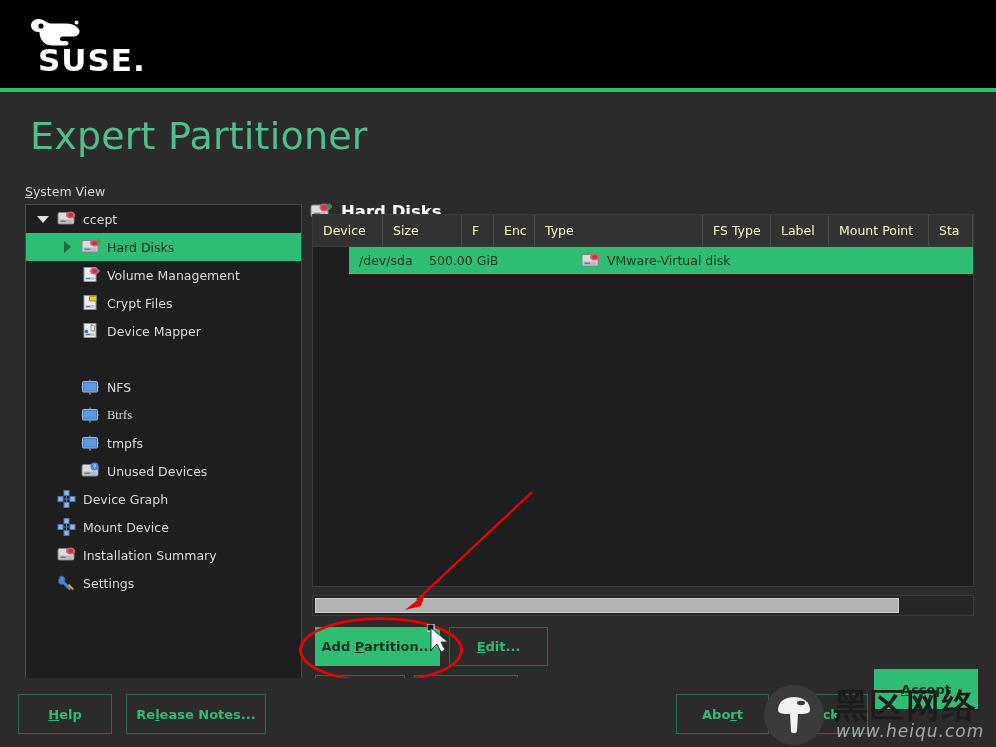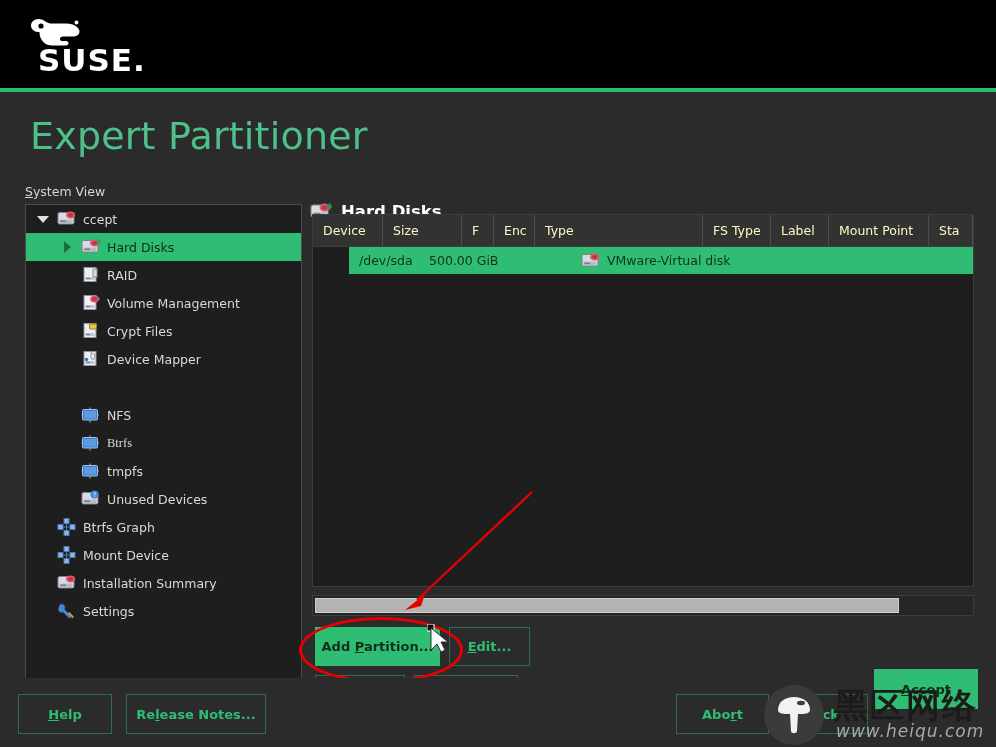--- a/index.html
+++ b/index.html
@@ -185,21 +185,21 @@
     white-space: nowrap;
   }
   .btn u { text-decoration: underline; }
   .btn.primary {
     background: #2fbd73;
     color: #0f2e1c;
     border-color: #2fbd73;
   }
 
   #btn-add      { left: 315px; top: 535px; width: 125px; height: 39px; }
-  #btn-edit     { left: 449px; top: 535px; width: 81px;  height: 39px; }
+  #btn-edit     { left: 449px; top: 535px; width: 99px;  height: 39px; }
   #btn-move     { left: 315px; top: 583px; width: 90px;  height: 39px; }
   #btn-resize   { left: 414px; top: 583px; width: 104px; height: 39px; }
   #btn-delete   { left: 315px; top: 631px; width: 90px;  height: 39px; }
 
   
   #bottom-bar {
     position: absolute; left: 0; top: 678px;
     width: 996px; height: 69px;
     background: #2b2b2b;
   }
@@ -308,32 +308,20 @@
         </span>
         <span class="lbl">Hard Disks</span>
       </div>
       <div class="tree-row" style="padding-left: 30px;">
         <span class="twisty"></span>
         <span class="ic">
           <svg class="icon-svg" width="20" height="18" viewBox="0 0 20 18">
             <rect x="3" y="1.5" width="12" height="14" fill="#eceff3" stroke="#8d939c"></rect>
             <rect x="4.5" y="11" width="9" height="3" fill="#c3c8cf"></rect>
             <rect x="5" y="12" width="4" height="1" fill="#70767f"></rect>
-            <rect x="12" y="3" width="4" height="8" fill="#d6dae0" stroke="#8d939c"></rect>
-          </svg>
-        </span>
-        <span class="lbl">RAID</span>
-      </div>
-      <div class="tree-row" style="padding-left: 30px;">
-        <span class="twisty"></span>
-        <span class="ic">
-          <svg class="icon-svg" width="20" height="18" viewBox="0 0 20 18">
-            <rect x="3" y="1.5" width="12" height="14" fill="#eceff3" stroke="#8d939c"></rect>
-            <rect x="4.5" y="11" width="9" height="3" fill="#c3c8cf"></rect>
-            <rect x="5" y="12" width="4" height="1" fill="#70767f"></rect>
             <ellipse cx="13.6" cy="5" rx="4.6" ry="3.6" fill="#e2566b"></ellipse>
             <ellipse cx="13.6" cy="5" rx="2.6" ry="2" fill="#bd3448"></ellipse>
             <path d="M16 5h3" stroke="#4f7fd0" stroke-width="1.4"></path>
           </svg>
         </span>
         <span class="lbl">Volume Management</span>
       </div>
       <div class="tree-row" style="padding-left: 30px;">
         <span class="twisty"></span>
         <span class="ic">
@@ -409,21 +397,21 @@
         <span class="twisty"></span>
         <span class="ic">
           <svg class="icon-svg" width="20" height="18" viewBox="0 0 20 18">
             <rect x="7" y="0.5" width="5" height="5" fill="#8fb6e4" stroke="#4a78b4"></rect>
             <rect x="1" y="6.5" width="5" height="5" fill="#8fb6e4" stroke="#4a78b4"></rect>
             <rect x="13" y="6.5" width="5" height="5" fill="#8fb6e4" stroke="#4a78b4"></rect>
             <rect x="7" y="12.5" width="5" height="5" fill="#8fb6e4" stroke="#4a78b4"></rect>
             <path d="M9.5 5.5v7M6 9h7" stroke="#4a78b4" stroke-width="1"></path>
           </svg>
         </span>
-        <span class="lbl">Btrfs Graph</span>
+        <span class="lbl">Device Graph</span>
       </div>
       <div class="tree-row" style="padding-left: 6px;">
         <span class="twisty"></span>
         <span class="ic">
           <svg class="icon-svg" width="20" height="18" viewBox="0 0 20 18">
             <rect x="7" y="0.5" width="5" height="5" fill="#8fb6e4" stroke="#4a78b4"></rect>
             <rect x="1" y="6.5" width="5" height="5" fill="#8fb6e4" stroke="#4a78b4"></rect>
             <rect x="13" y="6.5" width="5" height="5" fill="#8fb6e4" stroke="#4a78b4"></rect>
             <rect x="7" y="12.5" width="5" height="5" fill="#8fb6e4" stroke="#4a78b4"></rect>
             <path d="M9.5 5.5v7M6 9h7" stroke="#4a78b4" stroke-width="1"></path>

